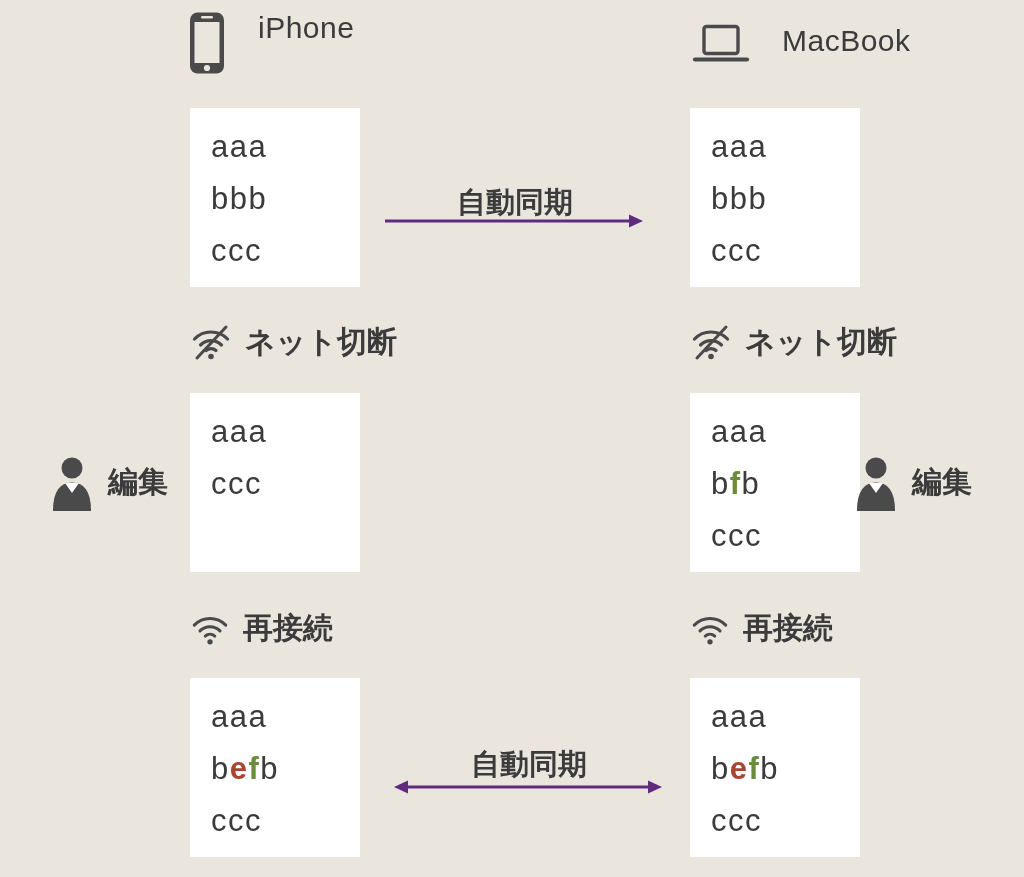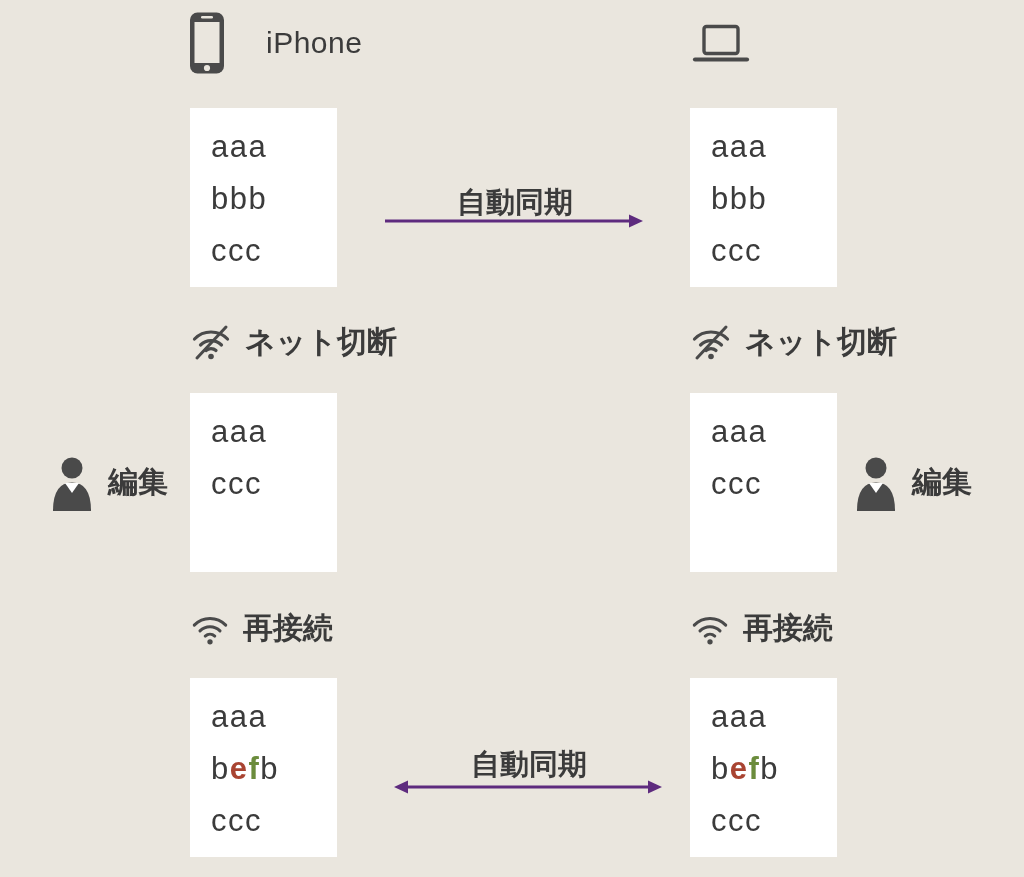--- a/index.html
+++ b/index.html
@@ -4,26 +4,26 @@
 <style>
   html, body { margin: 0; padding: 0; }
   body {
     width: 1024px; height: 877px;
     position: relative; overflow: hidden;
     background: var(--background, #eae6de);
     font-family: "Liberation Sans", "DejaVu Sans", sans-serif;
     color: var(--text, #3b3b3b);
   }
   .abs { position: absolute; }
-  .device-header { display: flex; align-items: center; gap: 40px; }
+  .device-header { display: flex; align-items: flex-start; gap: 32px; }
   .device-label { font-size: 30px; font-weight: 500; letter-spacing: .5px; color: var(--text, #3b3b3b); }
   .icon { color: var(--icon, #4a4a4a); display: block; flex: 0 0 auto; }
   .note-box {
     background: var(--box, #ffffff);
-    width: 147px; height: 179px;
+    width: 170px; height: 179px;
     box-sizing: border-box;
     padding: 13px 16px 0 21px;
   }
   .note-line { font-size: 31px; line-height: 52px; letter-spacing: 1.5px; color: var(--text, #3b3b3b); }
   .note-line .hl { font-weight: 600; }
   .jp-label { font-size: 30px; color: var(--text, #3b3b3b); white-space: nowrap; font-weight: bold; }
   .sync-label { text-align: center; font-size: 29px; }
   .icon-label-row { display: flex; align-items: center; gap: 13px; height: 48px; }
   .arrow { color: var(--arrow, #5e2b7e); display: block; }
 </style>
@@ -38,20 +38,21 @@
     <circle cx="19" cy="57" r="3.1" style="fill:var(--background,#eae6de)"></circle>
   </svg>
   <span class="device-label">iPhone</span>
 </div>
 
 <div class="abs device-header" style="left:692px; top:24px;">
   <svg class="icon" width="58" height="40" viewBox="0 0 58 40" aria-hidden="true">
     <rect x="12" y="2.5" width="34" height="27" rx="2.5" fill="none" stroke="currentColor" stroke-width="3.4"></rect>
     <path d="M3 35.5 H55" fill="none" stroke="currentColor" stroke-width="4.2" stroke-linecap="round"></path>
   </svg>
+  <span class="device-label">MacBook</span>
 </div>
 
 <div class="abs note-box" style="left:190px; top:108px;">
     <div class="note-line"><span>aaa</span></div>
     <div class="note-line"><span>bbb</span></div>
     <div class="note-line"><span>ccc</span></div>
   </div>
 <div class="abs note-box" style="left:690px; top:108px;">
     <div class="note-line"><span>aaa</span></div>
     <div class="note-line"><span>bbb</span></div>
@@ -85,20 +86,21 @@
   </svg>
   <span class="jp-label">ネット切断</span>
 </div>
 
 <div class="abs note-box" style="left:190px; top:393px;">
     <div class="note-line"><span>aaa</span></div>
     <div class="note-line"><span>ccc</span></div>
   </div>
 <div class="abs note-box" style="left:690px; top:393px;">
     <div class="note-line"><span>aaa</span></div>
+    <div class="note-line"><span>b</span><span class="hl" style="color: rgb(107, 140, 60);">f</span><span>b</span></div>
     <div class="note-line"><span>ccc</span></div>
   </div>
 
 <div class="abs icon-label-row" style="left:48px; top:452px; height:60px; gap:12px;">
   <svg class="icon" width="48" height="58" viewBox="0 0 48 58" aria-hidden="true">
     <circle cx="24" cy="15" r="10.5" fill="currentColor"></circle>
     <path d="M5 58 Q5 29.5 24 29.5 Q43 29.5 43 58 Z" fill="currentColor"></path>
     <polygon points="17,30 24,40 31,30" style="fill:var(--box,#ffffff)"></polygon>
   </svg>
   <span class="jp-label">編集</span>

